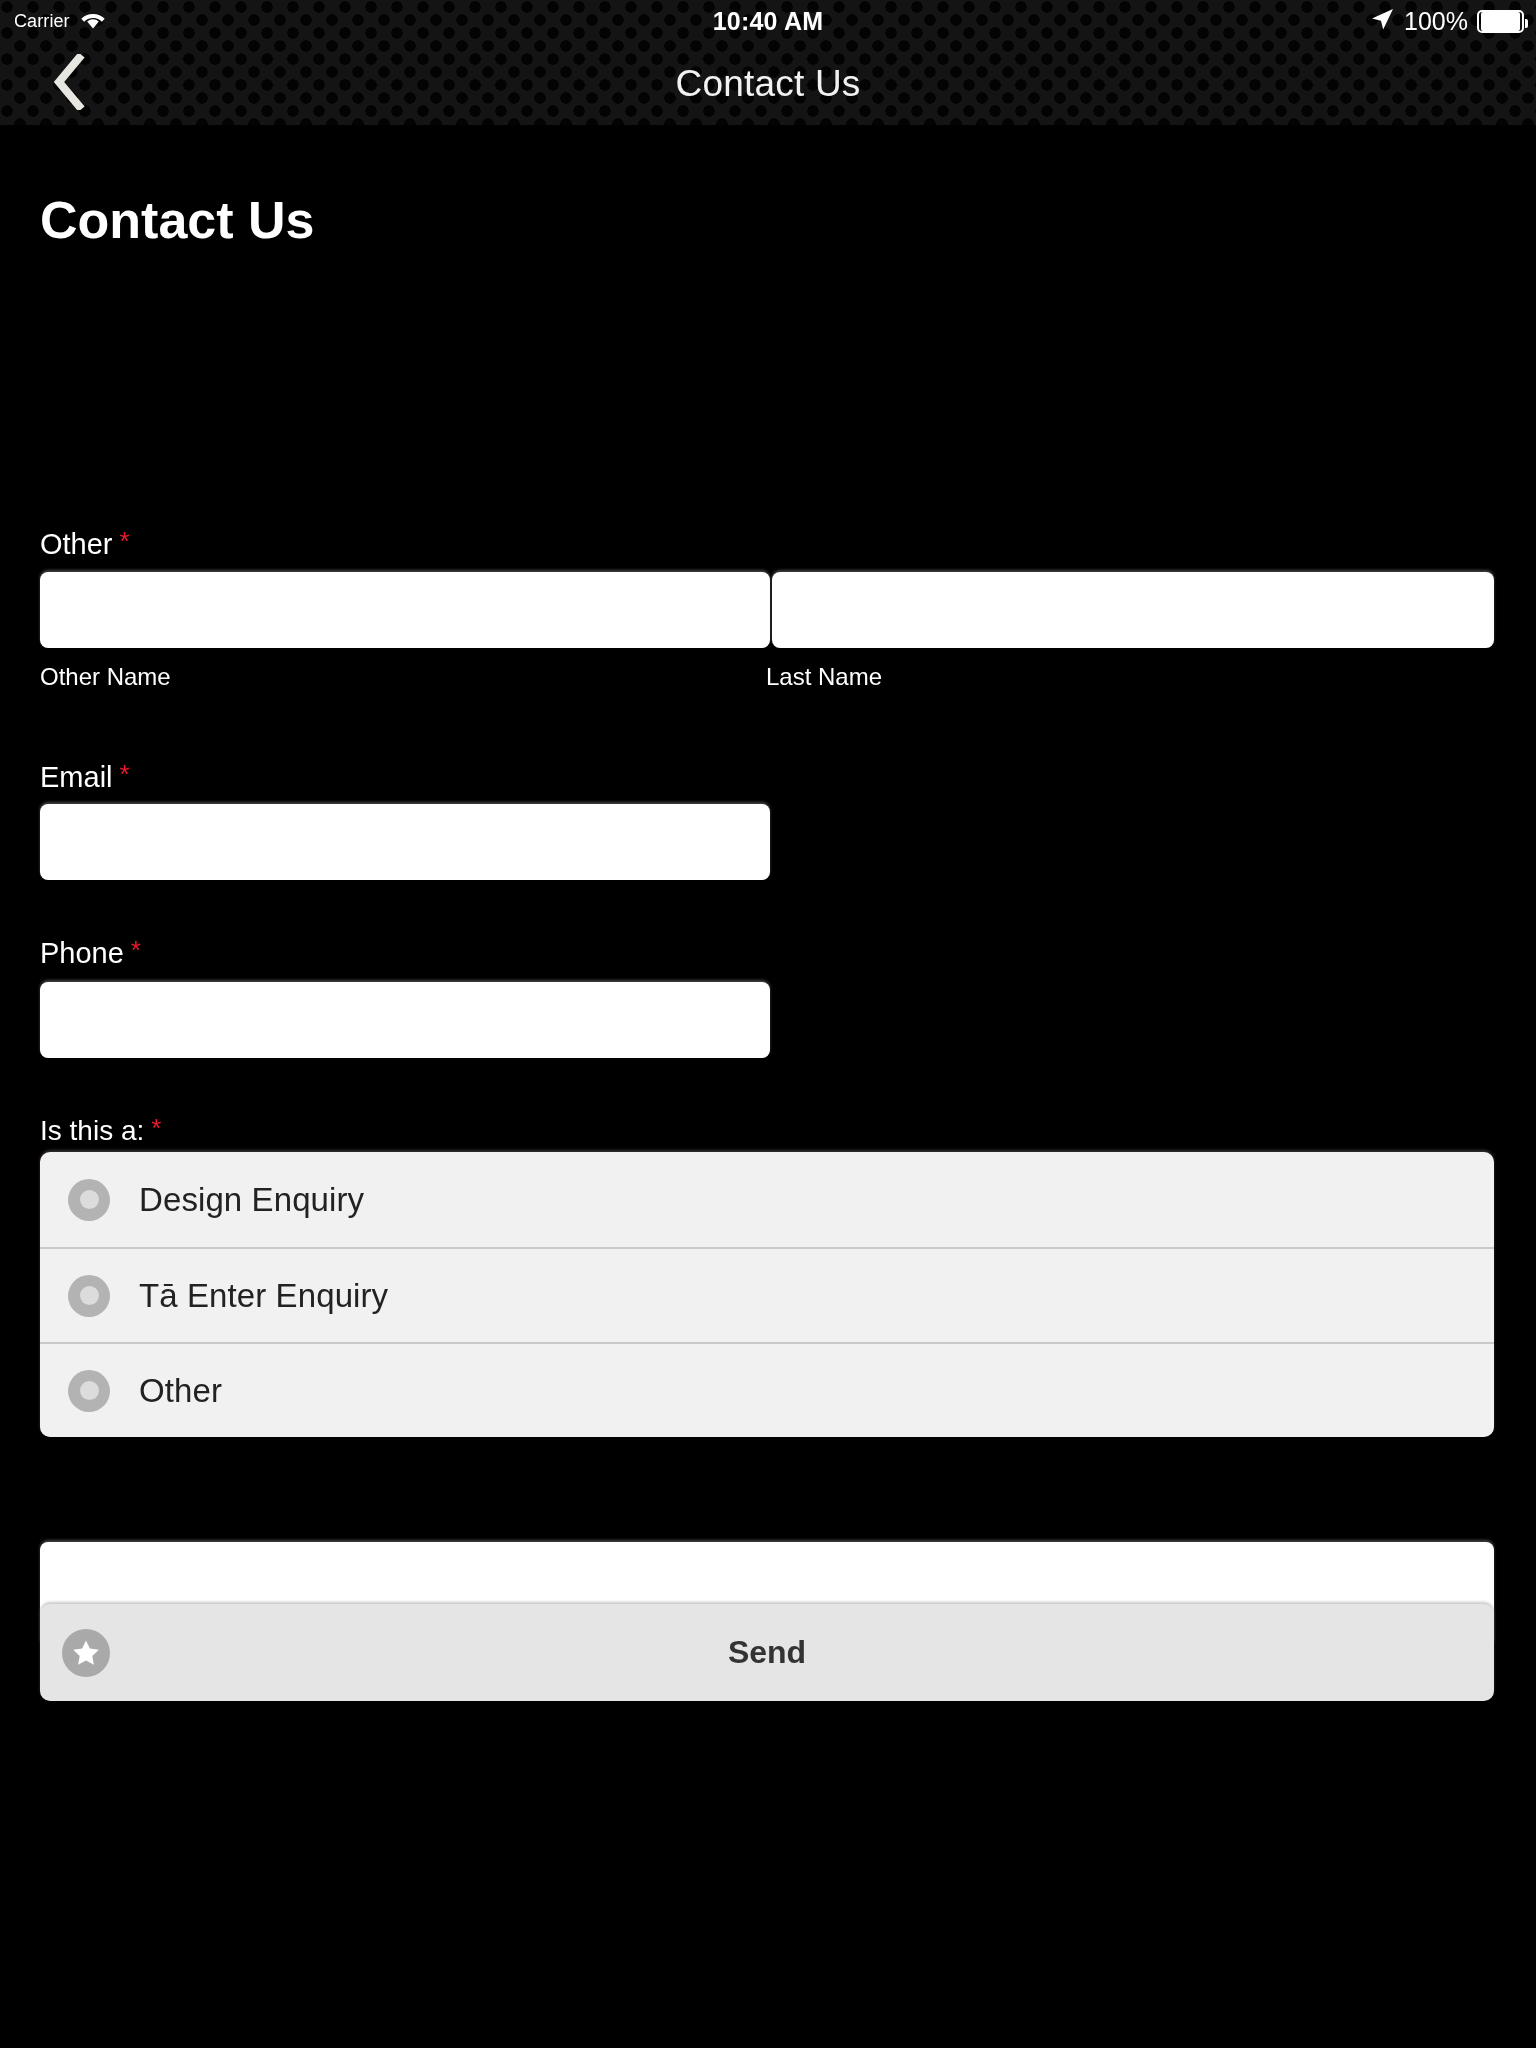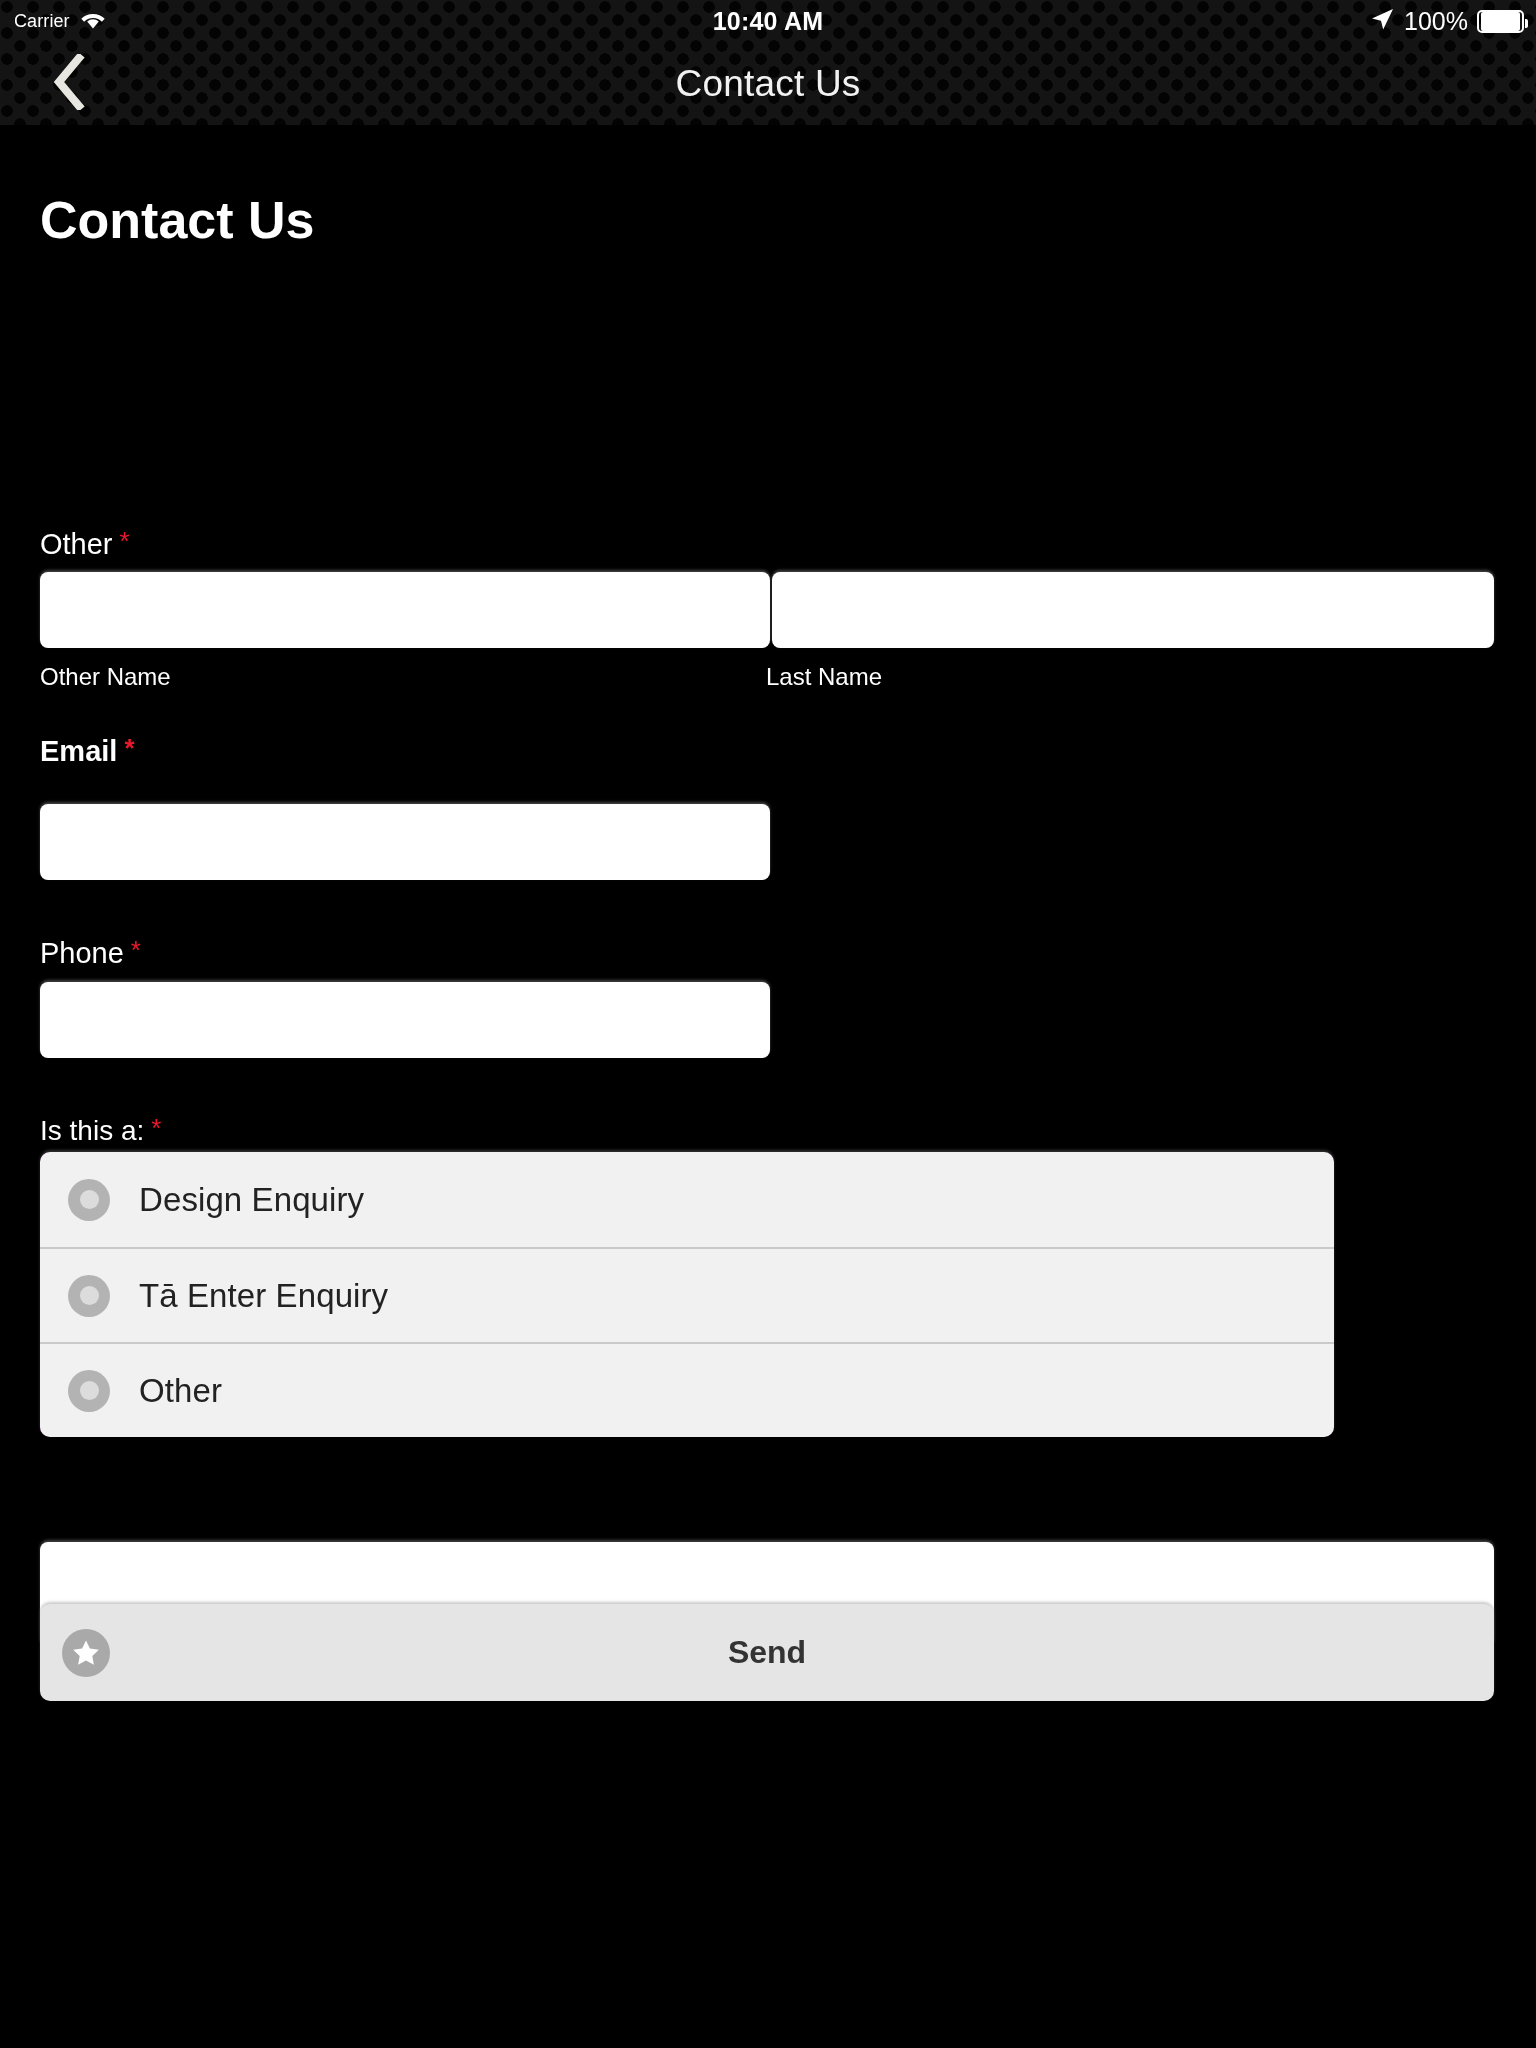--- a/index.html
+++ b/index.html
@@ -217,21 +217,21 @@
     padding:12px 14px;
     outline:none;
     resize:none;
   }
 
   
   .radio-group {
     position:absolute;
     left:40px;
     top:1027px;
-    width:1294px;
+    width:1454px;
     background:#701a75;
     border-radius:10px;
     overflow:hidden;
     box-shadow:0 -2px 3px rgba(120,120,120,0.4);
   }
   .radio-row {
     position:relative;
     height:95px;
     display:flex;
     align-items:center;
@@ -359,21 +359,21 @@
     <div class="field-label" style="left:40px; top:403px;">
       <span>Other</span><span class="req-star">*</span>
     </div>
 
     <input class="text-input" style="left: 40px; top: 447px; width: 730px; height: 76px;" value="" placeholder="">
     <div class="sub-label" style="left:40px; top:538px;">Other Name</div>
 
     <input class="text-input" style="left: 772px; top: 447px; width: 722px; height: 76px;" value="" placeholder="">
     <div class="sub-label" style="left:766px; top:538px;">Last Name</div>
 
-    <div class="field-label" style="left:40px; top:610px;font-weight:bold;">
+    <div class="field-label" style="left:40px; top:636px;">
       <span>Email</span><span class="req-star">*</span>
     </div>
     <input class="text-input" style="left: 40px; top: 679px; width: 730px; height: 76px;" value="" placeholder="">
 
     <div class="field-label" style="left:40px; top:812px;">
       <span>Phone</span><span class="req-star">*</span>
     </div>
     <input class="text-input" style="left: 40px; top: 857px; width: 730px; height: 76px;" value="" placeholder="">
 
     <div class="field-label" style="left:40px; top:990px; font-size:28px;">

